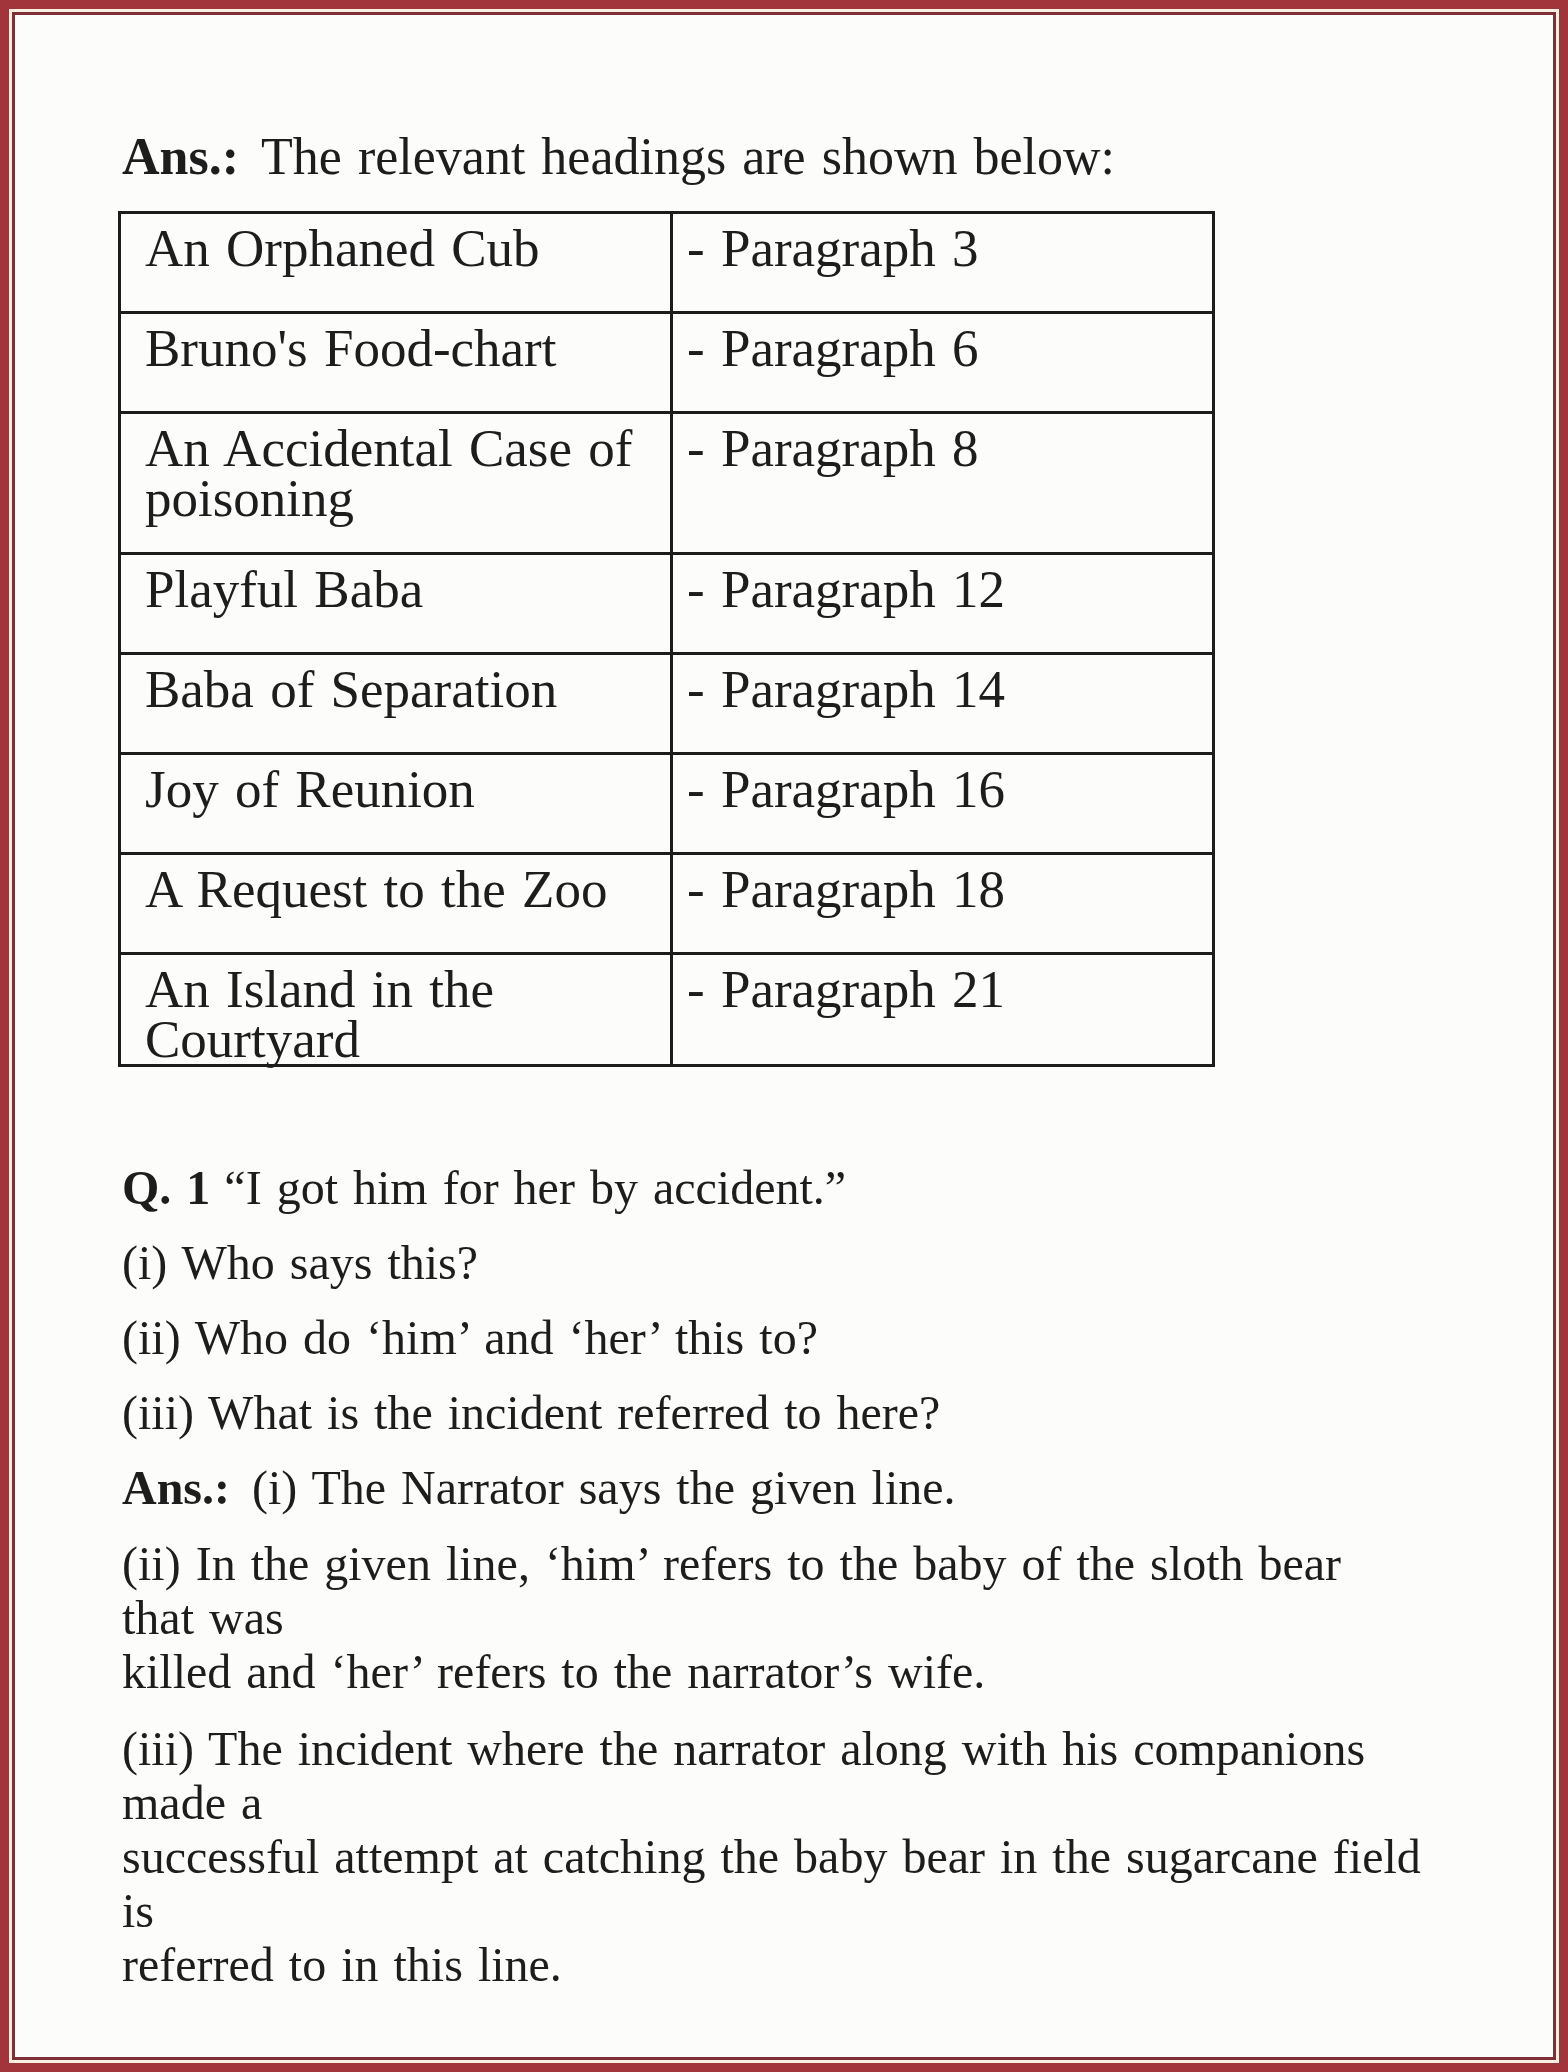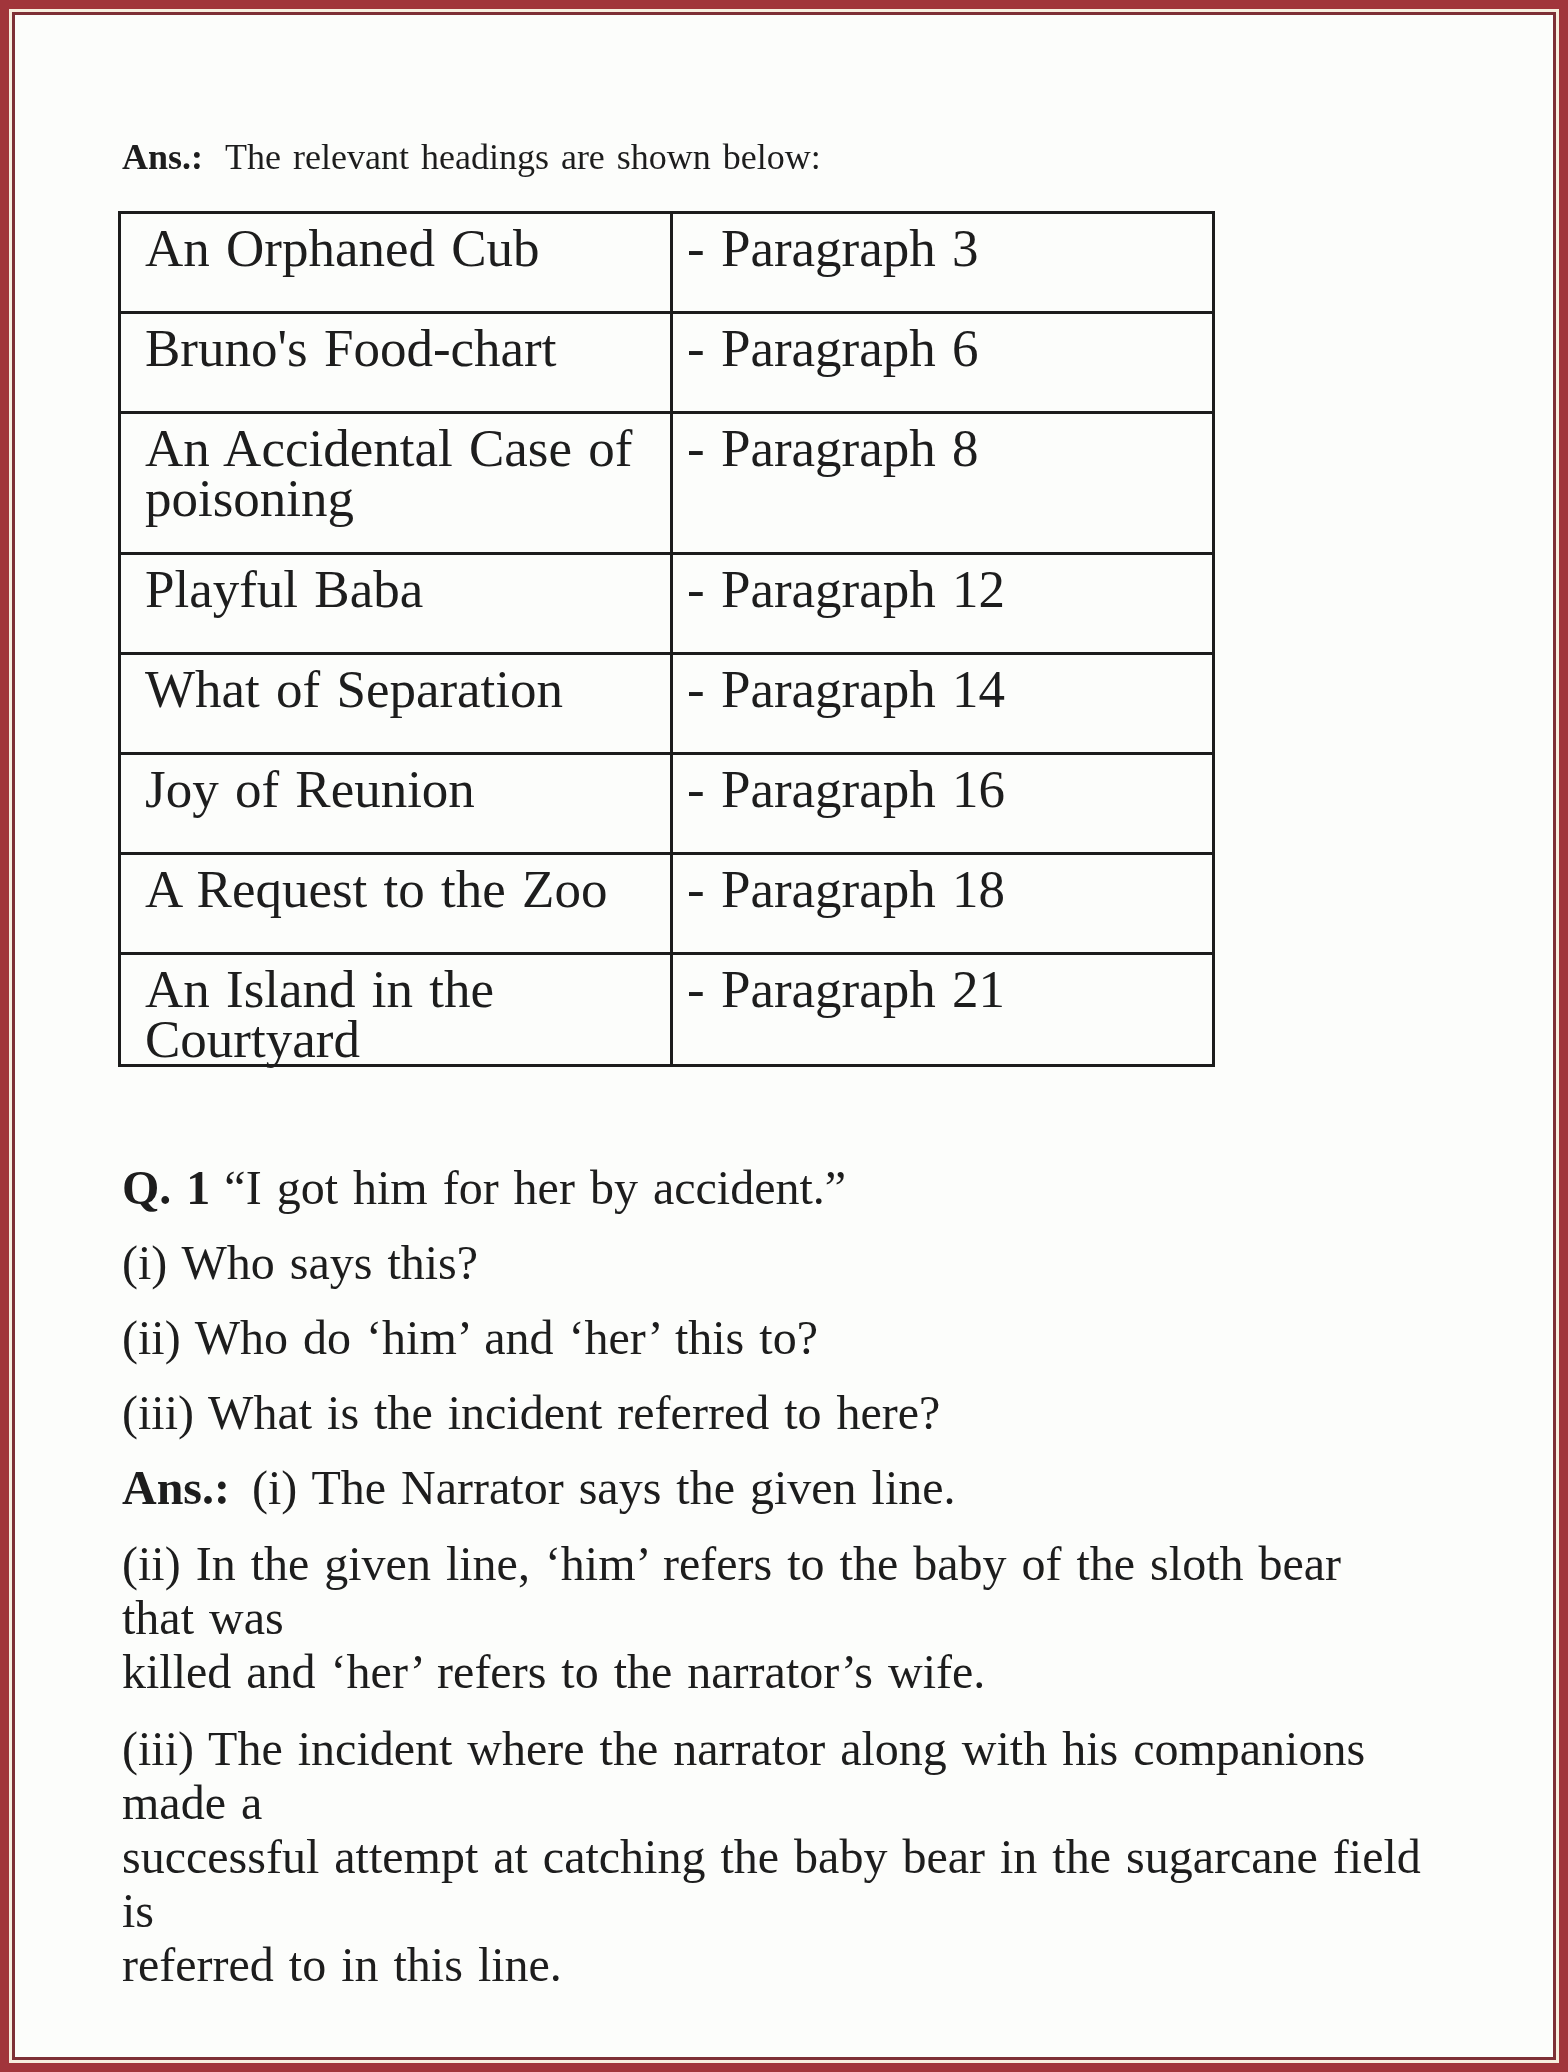--- a/index.html
+++ b/index.html
@@ -29,21 +29,21 @@
     overflow: hidden;
   }
   .content {
     position: relative;
     width: 100%;
     height: 100%;
     color: #1d1d1d;
   }
   .ans-heading {
     margin: 116px 130px 0 107px;
-    font-size: 36px;
+    font-size: 52px;
     line-height: 52px;
     word-spacing: 3px;
   }
   .prefix { font-weight: bold; margin-right: 22px; }
   .q-prefix { font-weight: bold; margin-right: 14px; }
   table.headings-table {
     border-collapse: collapse;
     table-layout: fixed;
     width: 1094px;
     margin: 28px 0 0 103px;
@@ -104,21 +104,21 @@
             <tr class="row-tall">
               <td class="head-cell">An Accidental Case of
 poisoning</td>
               <td class="para-cell">- Paragraph 8</td>
             </tr>
             <tr class="row-normal">
               <td class="head-cell">Playful Baba</td>
               <td class="para-cell">- Paragraph 12</td>
             </tr>
             <tr class="row-normal">
-              <td class="head-cell">What of Separation</td>
+              <td class="head-cell">Baba of Separation</td>
               <td class="para-cell">- Paragraph 14</td>
             </tr>
             <tr class="row-normal">
               <td class="head-cell">Joy of Reunion</td>
               <td class="para-cell">- Paragraph 16</td>
             </tr>
             <tr class="row-normal">
               <td class="head-cell">A Request to the Zoo</td>
               <td class="para-cell">- Paragraph 18</td>
             </tr>

